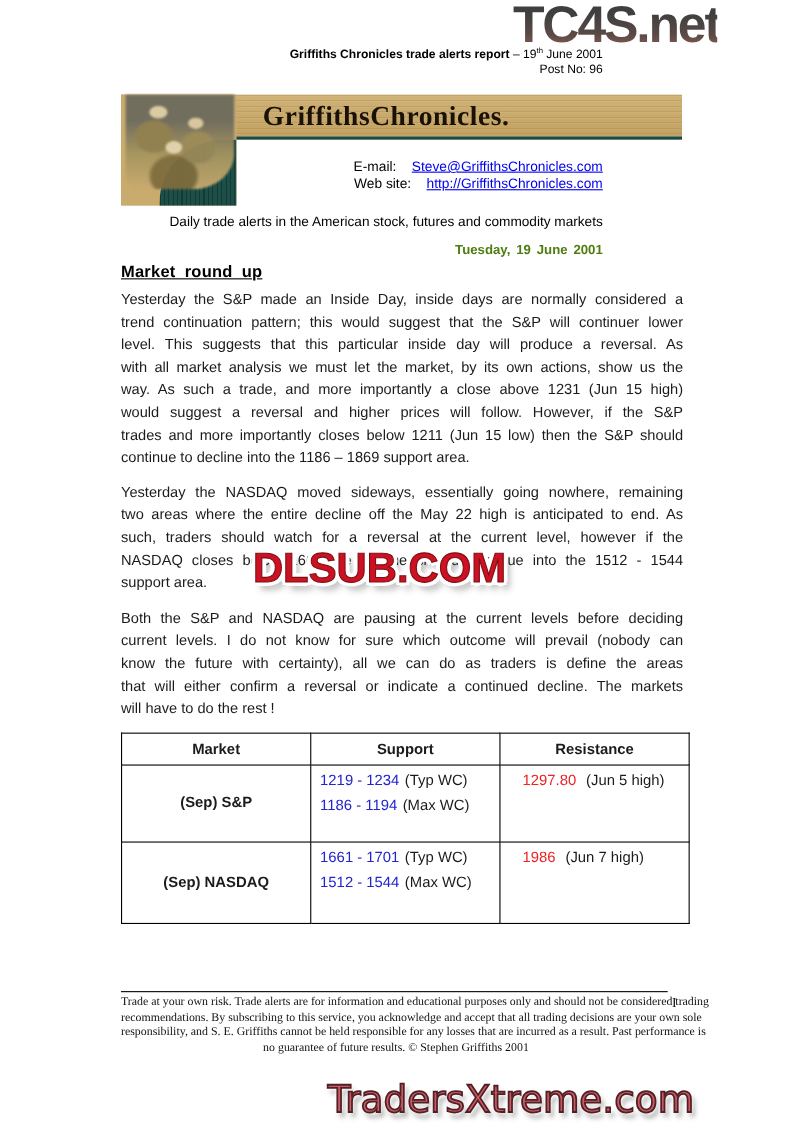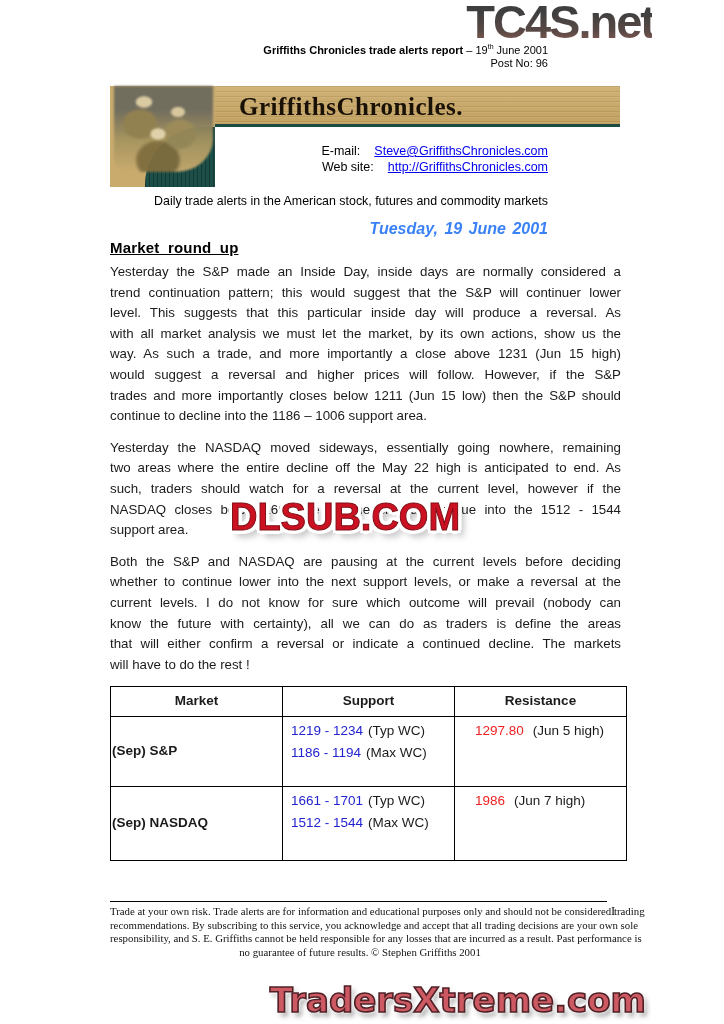--- a/index.html
+++ b/index.html
@@ -42,35 +42,35 @@
            radial-gradient(ellipse 32px 28px at 44px 74px,#7f6d3f 0 62%,transparent 74%),
            linear-gradient(180deg,#6e6b5e 0 28%,#a5945f 62%,#c9ab6e);}
 
   
   .contact{position:absolute;right:104px;top:143px;text-align:right;font-size:12.5px;line-height:16px;color:#000;}
   .contact .row{white-space:nowrap;}
   .clabel{margin-right:14px;}
   a.clink{color:#0000EE;text-decoration:underline;cursor:pointer;}
 
   .tagline{position:absolute;right:104px;top:194px;font-size:12.4px;color:#000;}
-  .dateline{position:absolute;right:104px;top:220px;font-size:16px;font-weight:bold;word-spacing:2px;color:#3b82f6;font-style:italic;}
+  .dateline{position:absolute;right:104px;top:220px;font-size:12px;font-weight:bold;word-spacing:2px;color:#4d7c0f;}
   .heading{position:absolute;left:110px;top:239px;font-size:15px;font-weight:bold;
            text-decoration:underline;word-spacing:4px;letter-spacing:.2px;color:#000;}
 
   
   .column{position:absolute;left:110px;top:262px;width:511px;font-size:13.3px;line-height:20.6px;color:#1b1b1b;}
   .para{margin:0 0 11px 0;}
   .lines-justify .tline{text-align:justify;text-align-last:justify;}
   .lines-justify .tlast{text-align-last:left;}
 
   
   table.levels{border-collapse:collapse;margin-top:6px;width:517px;table-layout:fixed;}
   table.levels th,table.levels td{border:1px solid #000;}
   table.levels th{font-size:13.5px;padding:4px 2px;font-weight:bold;}
-  td.market{width:120px;text-align:left;font-weight:bold;font-size:13.5px;vertical-align:middle;}
+  td.market{width:120px;text-align:center;font-weight:bold;font-size:13.5px;vertical-align:middle;}
   td.support{width:181px;vertical-align:top;padding:3px 8px;font-size:13.5px;line-height:22px;}
   td.resist{width:209px;vertical-align:top;padding:3px 20px;font-size:13.5px;line-height:22px;}
   tr.r1{height:70px;} tr.r2{height:74px;}
   .blue{color:#2323CF;} .red{color:#EE2222;}
   .note{margin-left:5px;} .note2{margin-left:9px;}
 
   
   .footer{position:absolute;left:110px;top:901px;width:500px;}
   .frule{width:497px;border-top:1.6px solid #000;margin:0 0 3px 0;}
   .flines{font-family:"Liberation Serif",serif;font-size:10.8px;line-height:13.6px;color:#111;}
@@ -79,21 +79,21 @@
 
   
   .dlsub{position:absolute;left:206px;top:492px;width:278px;height:50px;display:flex;align-items:center;
          justify-content:center;font-weight:900;font-size:38px;letter-spacing:0;
          font-family:"Liberation Sans",sans-serif;color:#CC1122;-webkit-text-stroke:1px #7d0d14;
          text-shadow:-3px -3px 0 #fff,3px -3px 0 #fff,-3px 3px 0 #fff,3px 3px 0 #fff,
                      -4px 0 0 #fff,4px 0 0 #fff,0 4px 0 #fff,0 -4px 0 #fff,
                      5px 6px 7px rgba(60,60,60,.45);}
 
   
-  .txtreme{position:absolute;right:6px;top:980px;font-family:"DejaVu Sans",sans-serif;font-weight:700;
+  .txtreme{position:absolute;right:21px;top:980px;font-family:"DejaVu Sans",sans-serif;font-weight:400;
            font-size:34px;color:#CD5A63;-webkit-text-stroke:1.6px #4f2026;
            text-shadow:0 0 3px #fff,0 0 5px #fff,0 0 6px #fff,3px 4px 5px rgba(40,40,40,.5);}
 </style>
 </head>
 <body>
 
 <div id="page">
 
   <div class="tc4s">TC4S.net</div>
 
@@ -129,32 +129,31 @@
 
   <div class="column">
     <div class="para lines-justify">
         <div class="tline">Yesterday the S&amp;P made an Inside Day, inside days are normally considered a</div>
         <div class="tline">trend continuation pattern; this would suggest that the S&amp;P will continuer lower</div>
         <div class="tline">level. This suggests that this particular inside day will produce a reversal. As</div>
         <div class="tline">with all market analysis we must let the market, by its own actions, show us the</div>
         <div class="tline">way. As such a trade, and more importantly a close above 1231 (Jun 15 high)</div>
         <div class="tline">would suggest a reversal and higher prices will follow. However, if the S&amp;P</div>
         <div class="tline">trades and more importantly closes below 1211 (Jun 15 low) then the S&amp;P should</div>
-        <div class="tline tlast">continue to decline into the 1186 – 1006 support area.</div>
+        <div class="tline tlast">continue to decline into the 1186 – 1869 support area.</div>
       </div>
     <div class="para lines-justify">
         <div class="tline">Yesterday the NASDAQ moved sideways, essentially going nowhere, remaining</div>
         <div class="tline">two areas where the entire decline off the May 22 high is anticipated to end. As</div>
         <div class="tline">such, traders should watch for a reversal at the current level, however if the</div>
         <div class="tline">NASDAQ closes below 1661 the decline should continue into the 1512 - 1544</div>
         <div class="tline tlast">support area.</div>
       </div>
     <div class="para lines-justify">
         <div class="tline">Both the S&amp;P and NASDAQ are pausing at the current levels before deciding</div>
-        <div class="tline">whether to continue lower into the next support levels, or make a reversal at the</div>
         <div class="tline">current levels.  I do not know for sure which outcome will prevail (nobody can</div>
         <div class="tline">know the future with certainty), all we can do as traders is define the areas</div>
         <div class="tline">that will either confirm a reversal or indicate a continued decline. The markets</div>
         <div class="tline tlast">will have to do the rest !</div>
       </div>
 
     <table class="levels">
       <thead>
         <tr>
           <th>Market</th>

